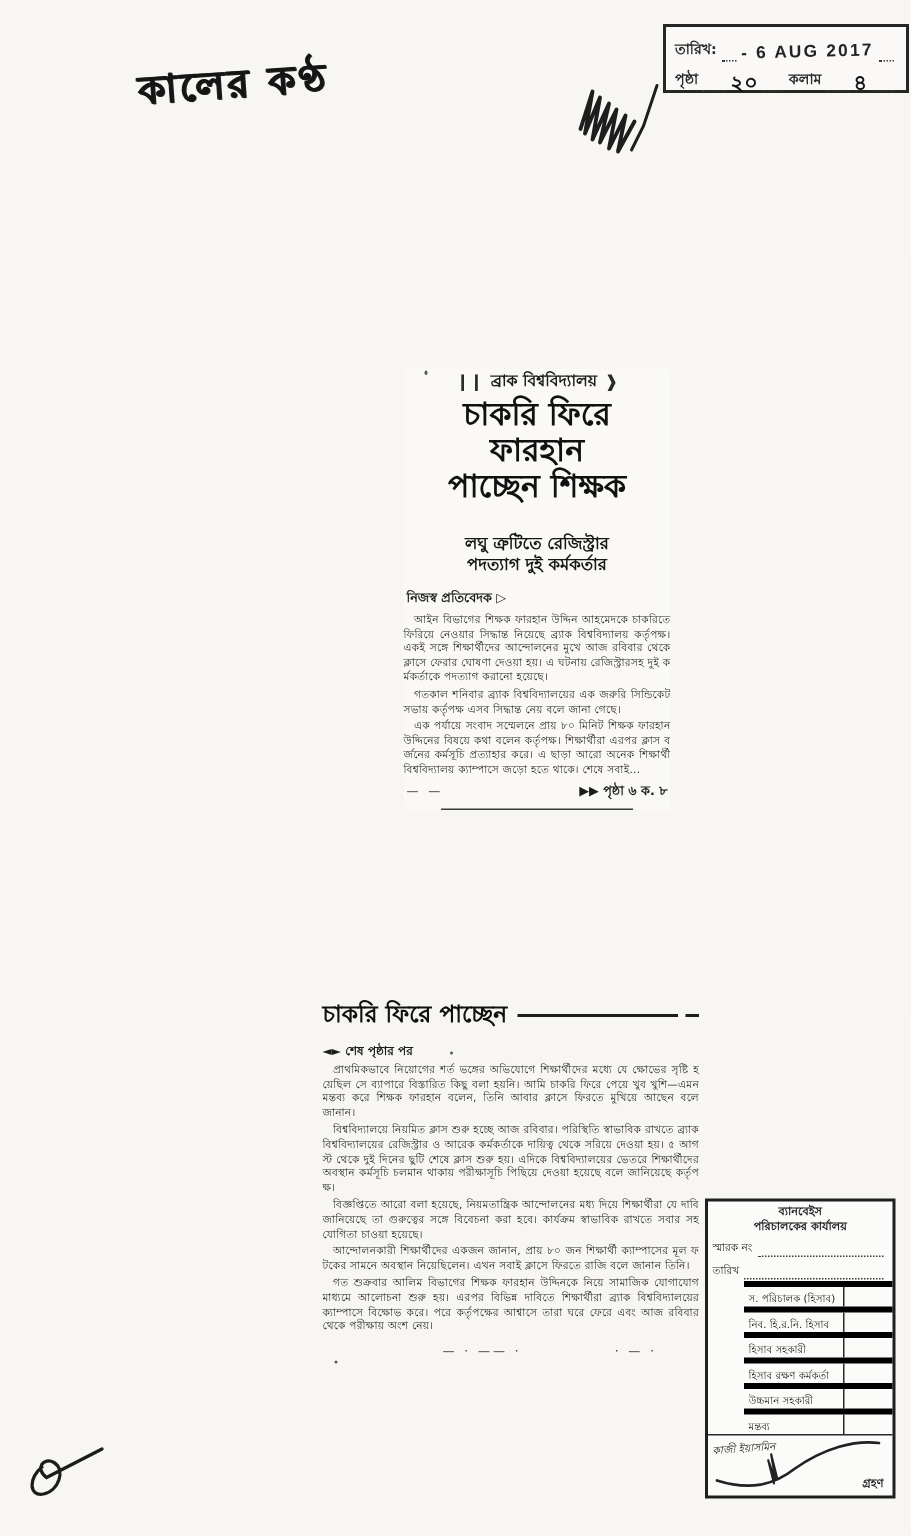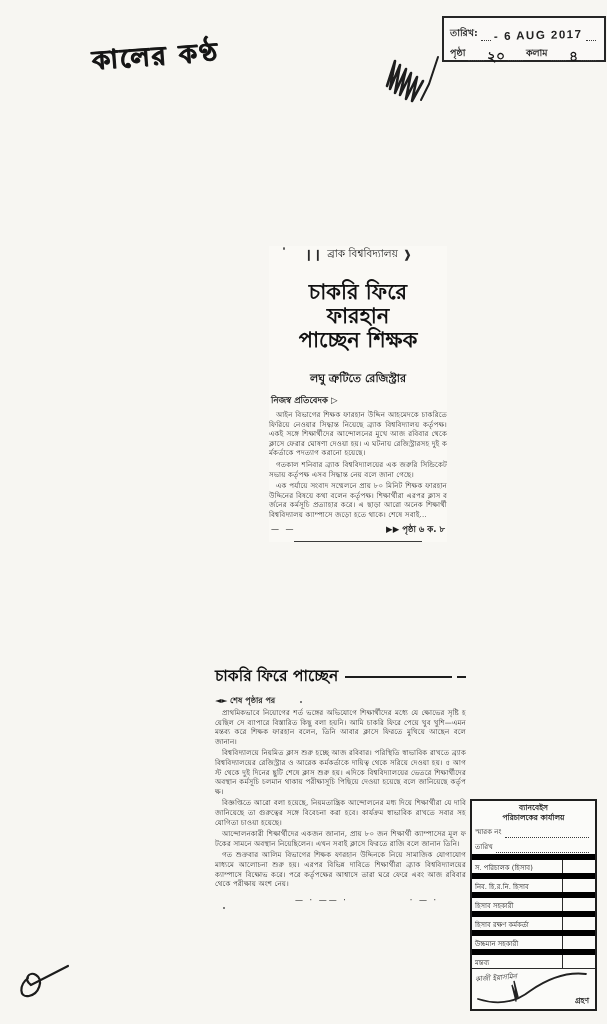--- a/index.html
+++ b/index.html
@@ -33,22 +33,22 @@
   .handnum{font-size:14px; font-weight:700; color:#161616; transform:rotate(-3deg); line-height:10px;}
   
   .scribble{position:absolute; left:381px; top:48px;}
   
   .clipping{
     position:absolute; left:269px; top:246px; width:178px;
     background:rgba(252,251,247,0.6);
   }
   .kicker-row{display:flex; align-items:center; justify-content:center; gap:5px; font-size:10px;}
   .tear{color:#2a2a2a; font-weight:700; font-size:11px;}
-  .kicker{font-weight:400; font-size:10.5px; white-space:nowrap;}
-  .headline{font-weight:700; font-size:21px; line-height:24px; text-align:center; margin-top:17px; color:#111;}
+  .kicker{font-weight:700; font-size:10.5px; white-space:nowrap;}
+  .headline{font-weight:700; font-size:21px; line-height:24px; text-align:center; margin-top:1px; color:#111;}
   .subhead{font-weight:700; font-size:11px; line-height:14px; text-align:center; margin-top:20px; color:#161616;}
   .byline{font-weight:700; font-size:8.5px; margin:8px 0 3px 2px;}
   .newsbody{
     font-size:7px; line-height:9.6px; text-align:justify; color:#2b2b2b;
     word-break:break-all; letter-spacing:0.2px;
   }
   .newsbody p{margin:0 0 2px 0; text-indent:7px;}
   .clip-endrow{display:flex; justify-content:space-between; align-items:center; margin-top:2px; padding:0 2px;}
   .end-dashes{font-size:8px; letter-spacing:2px; color:#333;}
   .jump{font-size:8.5px; font-weight:700; white-space:nowrap;}
@@ -62,21 +62,21 @@
   .ba-cont{font-weight:700; font-size:8px; margin:4px 0 2px 0;}
   .ba-endrow{display:flex; justify-content:space-between; margin-top:6px; padding:0 28px 0 80px;}
   
   .routing{
     position:absolute; left:470px; top:799px; width:127px;
     border:2.5px solid #1f1f1f; background:rgba(255,255,255,0.5);
     box-sizing:border-box; font-size:7px;
   }
   .rt-head{text-align:center; font-weight:700; padding:2px 1px 1px; line-height:10px; font-size:7.5px;}
   .rt-field{display:flex; align-items:flex-end; padding:1px 3px; height:13px; font-size:7px;}
-  .rt-row{display:flex; border-top:6px solid #000000; height:13px;}
+  .rt-row{display:flex; border-top:4px solid #000000; height:13px;margin-left:24px;}
   .rt-label{flex:1; padding:2px 2px 0 3px; font-size:6.8px; white-space:nowrap; overflow:hidden;}
   .rt-cell{width:32px; border-left:1px solid #2a2a2a;}
   .rt-sig{position:relative; border-top:1px solid #2a2a2a; height:40px;}
   .rt-signote{position:absolute; left:3px; top:3px; font-size:7px; font-style:italic; transform:rotate(-4deg); color:#222;}
   .rt-bottomlabel{position:absolute; right:6px; bottom:2px; font-size:7.5px; font-weight:700;}
   
   .initial{position:absolute; left:12px; top:956px;}
   .speck{position:absolute; background:#555; border-radius:50%;}
 </style>
 </head>
@@ -116,20 +116,21 @@
       <span class="kicker">ব্রাক বিশ্ববিদ্যালয়</span>
       <span class="tear">❱</span>
     </div>
     <div class="headline">
       <div>চাকরি ফিরে</div>
       <div>ফারহান</div>
       <div>পাচ্ছেন শিক্ষক</div>
     </div>
     <div class="subhead">
       <div>লঘু ত্রুটিতে রেজিস্ট্রার</div>
+      <div>পদত্যাগ দুই কর্মকর্তার</div>
     </div>
     <div class="byline">নিজস্ব প্রতিবেদক ▷</div>
     <div class="newsbody">
       <p>আইন বিভাগের শিক্ষক ফারহান উদ্দিন আহমেদকে চাকরিতে ফিরিয়ে নেওয়ার সিদ্ধান্ত নিয়েছে ব্র্যাক বিশ্ববিদ্যালয় কর্তৃপক্ষ। একই সঙ্গে শিক্ষার্থীদের আন্দোলনের মুখে আজ রবিবার থেকে ক্লাসে ফেরার ঘোষণা দেওয়া হয়। এ ঘটনায় রেজিস্ট্রারসহ দুই কর্মকর্তাকে পদত্যাগ করানো হয়েছে।</p>
       <p>গতকাল শনিবার ব্র্যাক বিশ্ববিদ্যালয়ের এক জরুরি সিন্ডিকেট সভায় কর্তৃপক্ষ এসব সিদ্ধান্ত নেয় বলে জানা গেছে।</p>
       <p>এক পর্যায়ে সংবাদ সম্মেলনে প্রায় ৮০ মিনিট শিক্ষক ফারহান উদ্দিনের বিষয়ে কথা বলেন কর্তৃপক্ষ। শিক্ষার্থীরা এরপর ক্লাস বর্জনের কর্মসূচি প্রত্যাহার করে। এ ছাড়া আরো অনেক শিক্ষার্থী বিশ্ববিদ্যালয় ক্যাম্পাসে জড়ো হতে থাকে। শেষে সবাই...</p>
     </div>
     <div class="clip-endrow">
       <span class="end-dashes">— —</span>
       <span class="jump">▶▶ পৃষ্ঠা ৬ ক. ৮</span>

